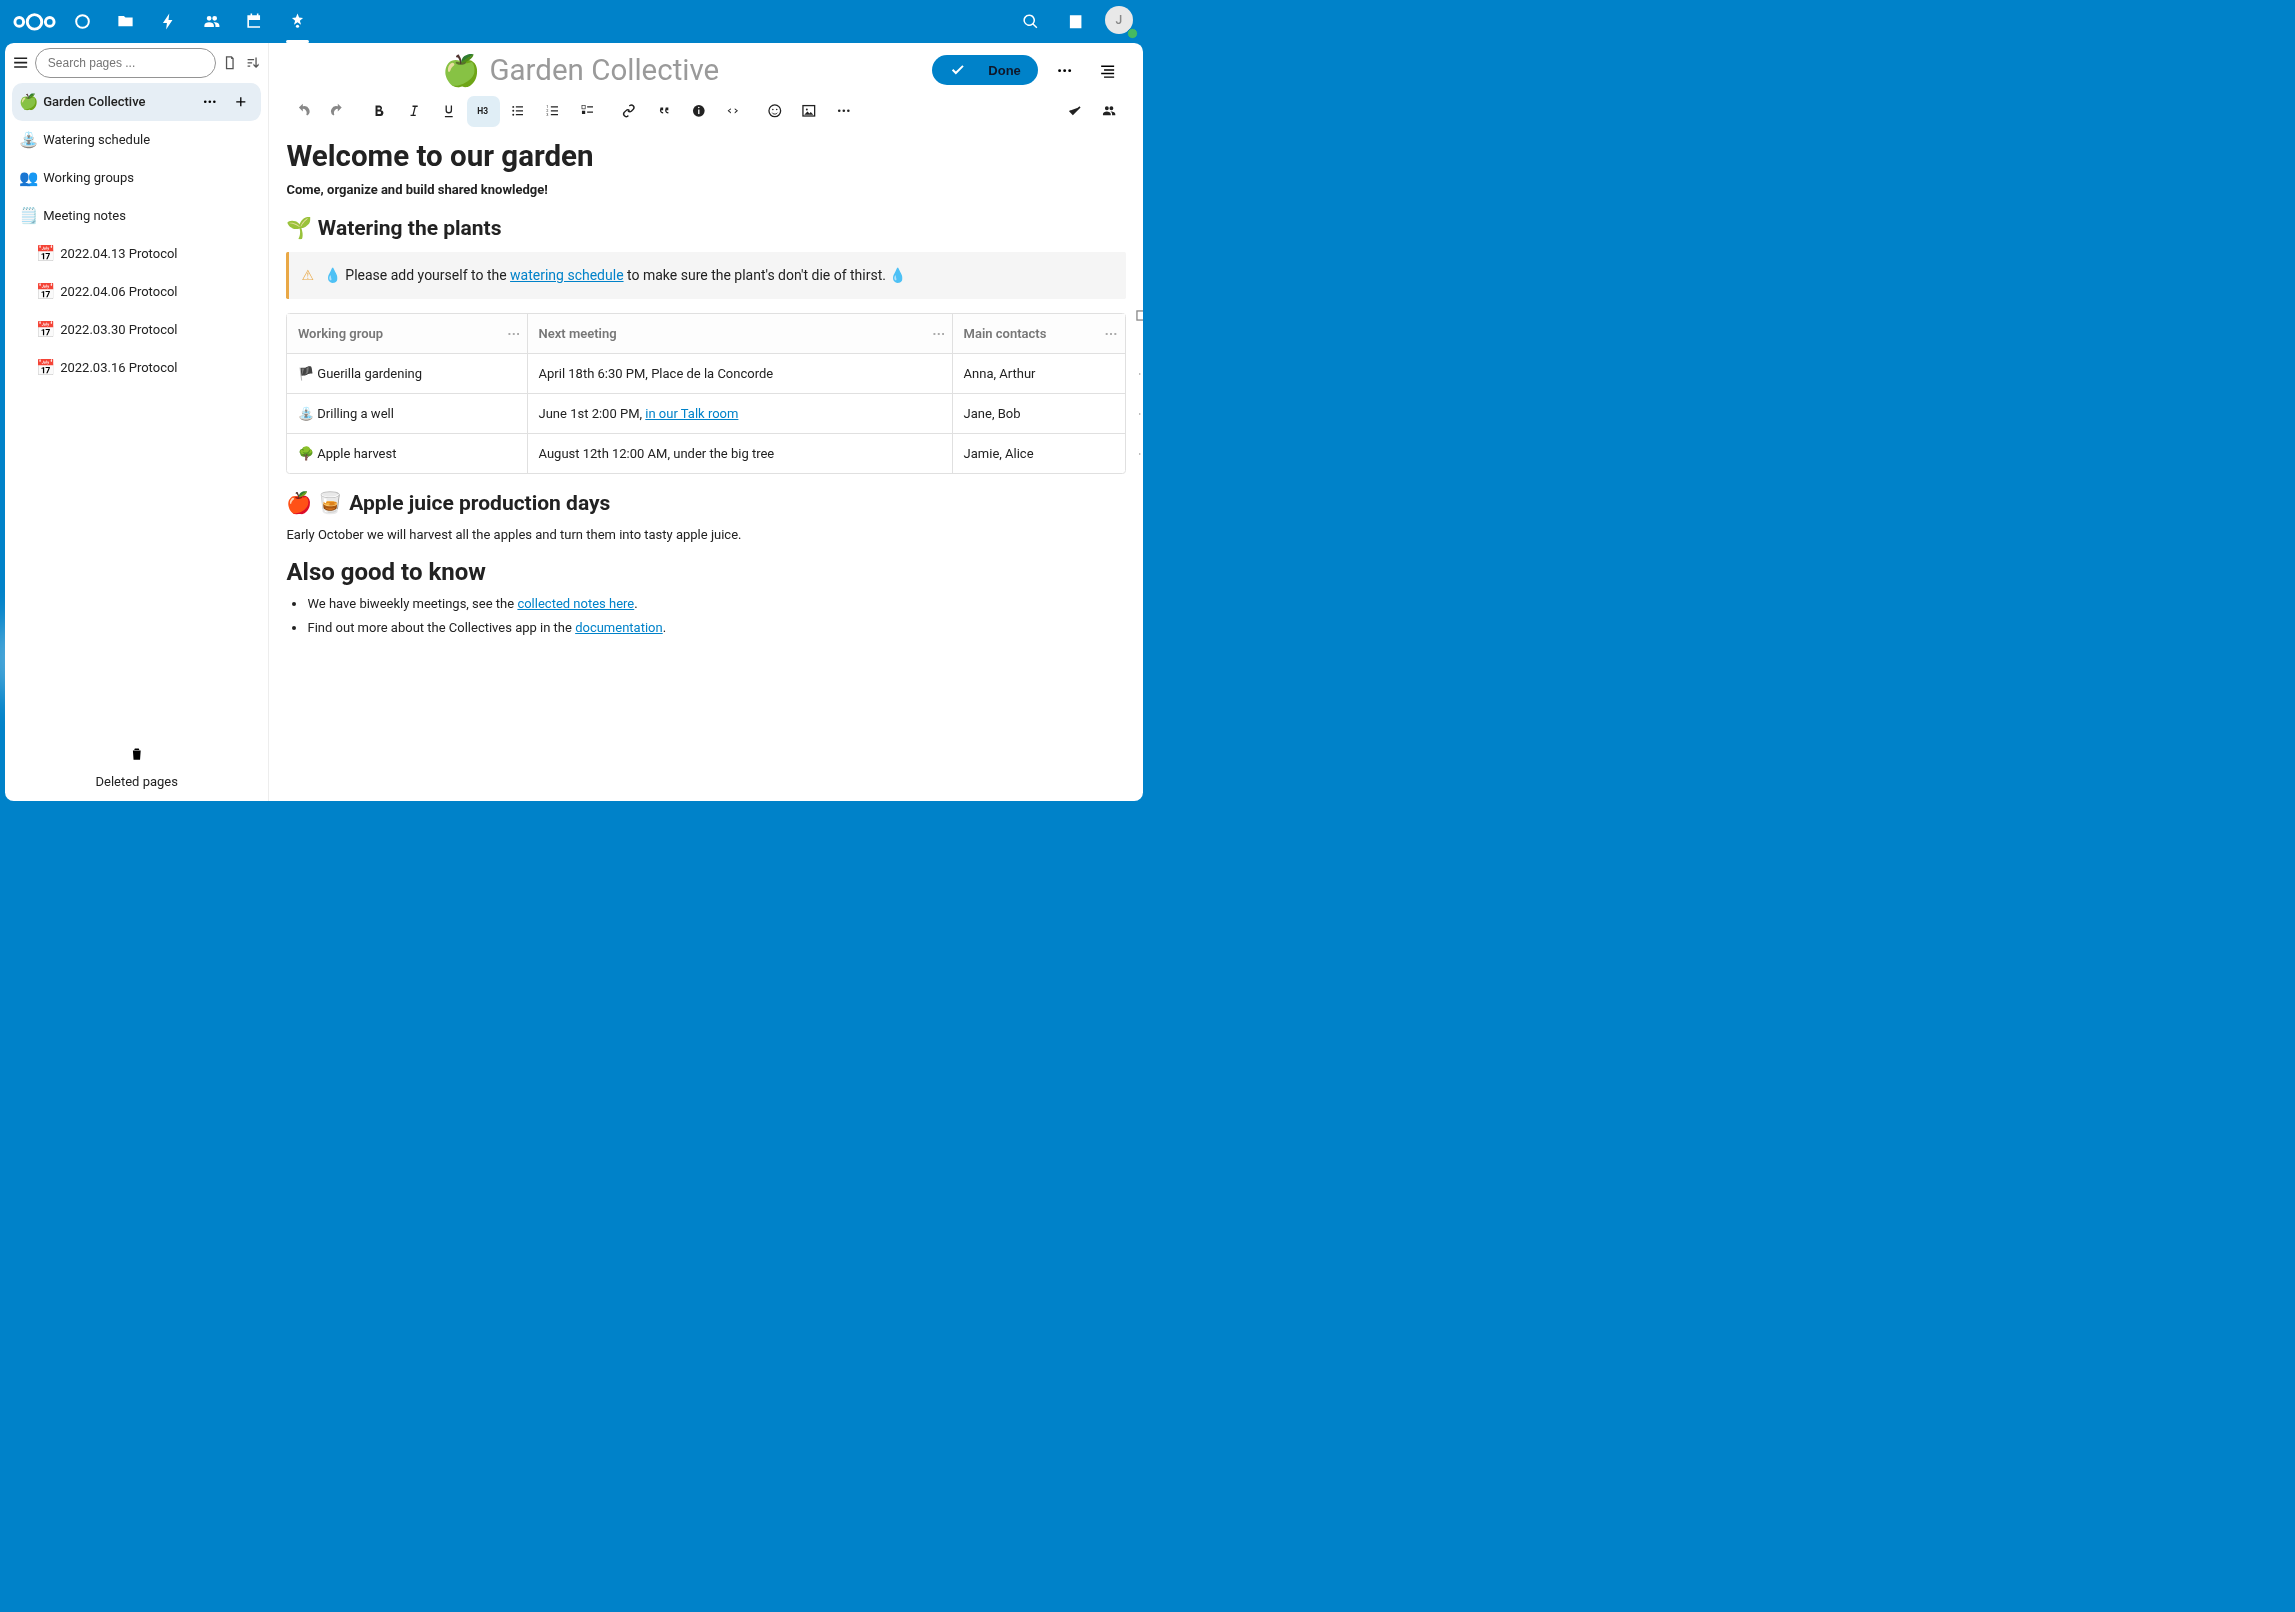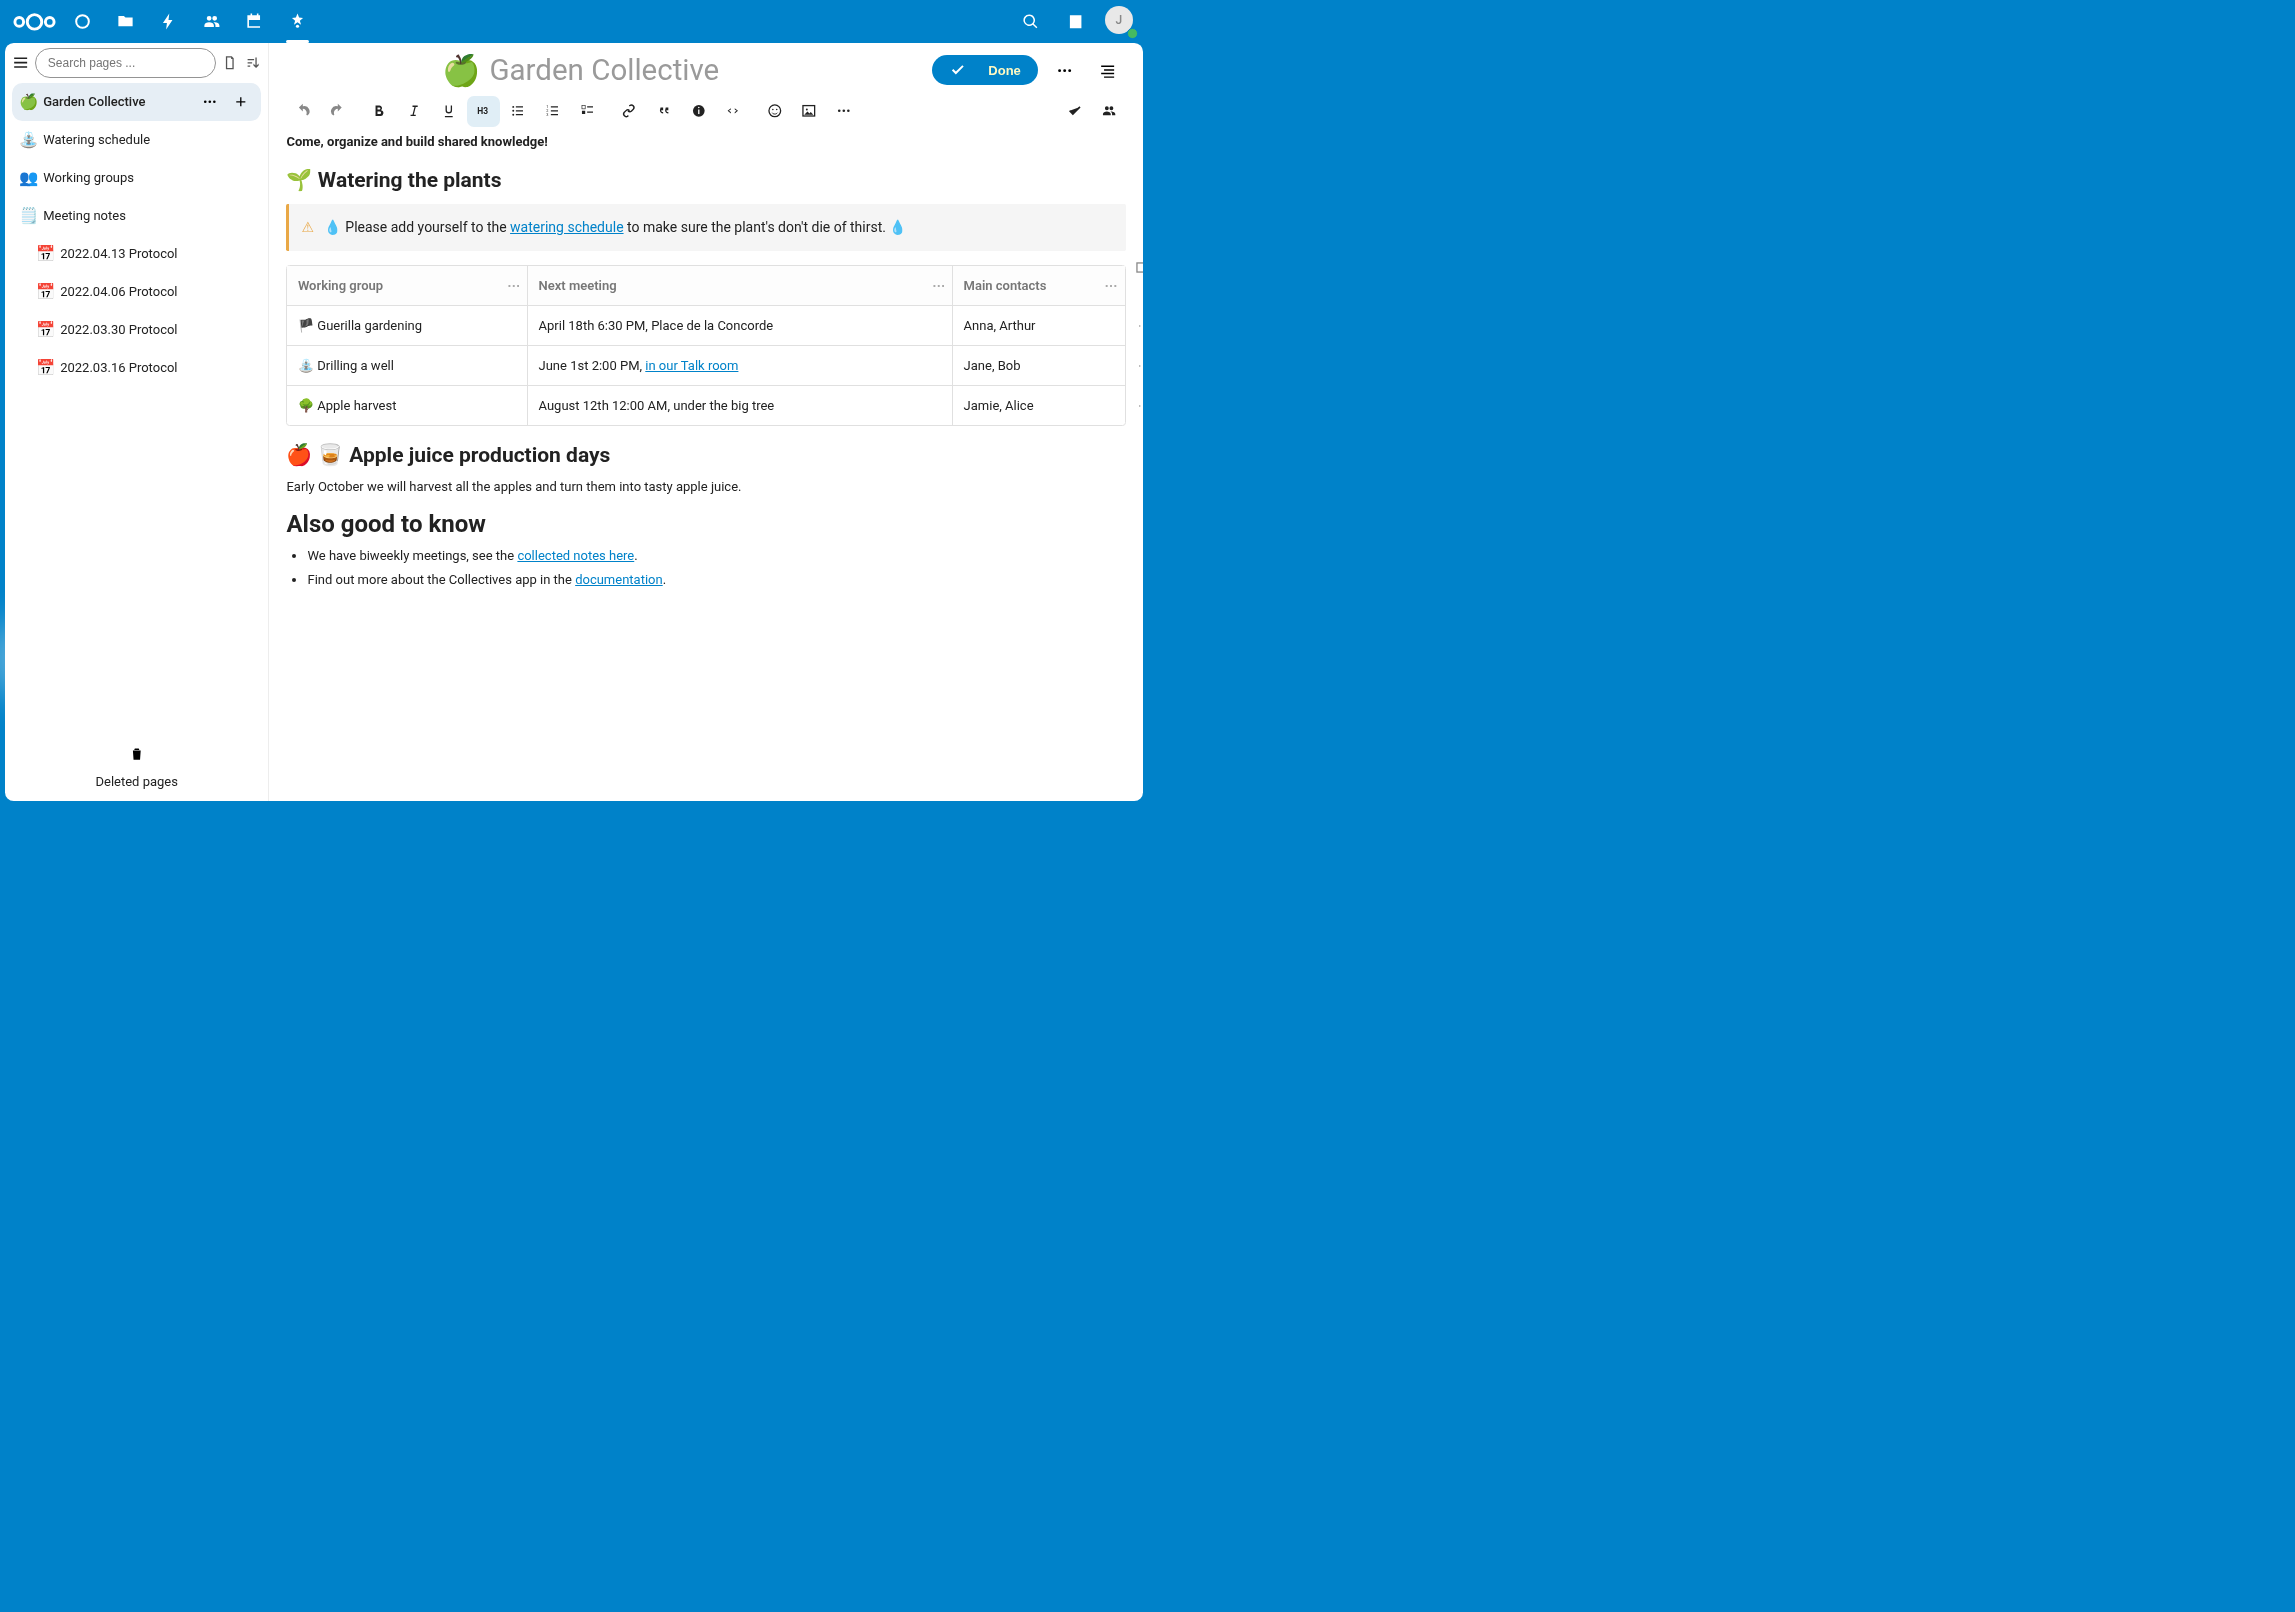--- a/index.html
+++ b/index.html
@@ -43,21 +43,21 @@
 .tree-item.rootsel { font-weight: 500; }
 
 .side-bottom { padding: 8.7px 14px 12px; }
 .deleted { display: flex; align-items: center; gap: 12px; font-size: 13px; cursor:pointer;flex-direction:column; }
 
 
 .main { flex: 1; display: flex; flex-direction: column; overflow: hidden; }
 .page-head { display: flex; align-items: center; padding: 8.7px 17.3px 3.5px 17.3px; gap: 8.7px; }
 .page-icon { font-size: 31px; }
 .page-title { font-size: 29.5px; font-weight: 400; color: #9a9a9a; flex: 1; }
-.done-btn { background: #0082c9; color: #fef9c3; border: none; border-radius: 19px; padding: 7px 17.3px; font-size: 13px; font-weight: 600; display: flex; align-items: center; gap: 23px; cursor:pointer; }
+.done-btn { background: #0082c9; color: #0f172a; border: none; border-radius: 19px; padding: 7px 17.3px; font-size: 13px; font-weight: 600; display: flex; align-items: center; gap: 23px; cursor:pointer; }
 .head-action { width: 35px; height: 35px; display:flex;align-items:center;justify-content:center; cursor:pointer; }
 
 .toolbar { display: flex; align-items: center; padding: 3.5px 17.3px 7px 17.3px; gap: 1.7px; }
 .tb-btn { width: 33px; height: 31px; display:flex;align-items:center;justify-content:center; cursor:pointer; border-radius: 7px; }
 .tb-btn.active { background: #e0eef6; text-align: center; }
 .tb-btn svg { fill: #222; }
 .tb-sep { width: 5.2px; }
 .tb-spacer { flex: 1; }
 
 .doc { flex: 1; overflow-y: auto; padding: 0 17.3px 35px 17.3px; }
@@ -368,20 +368,21 @@
             </svg>
           </div>
       <div class="tb-btn">
             <svg class="icon18" viewBox="0 0 24 24">
               <path d="M9 11a3 3 0 100-6 3 3 0 000 6zm7 0a3 3 0 100-6 3 3 0 000 6zm-7 2c-3 0-6 1.5-6 4v2h12v-2c0-2.5-3-4-6-4zm7 0c-.5 0-1 .05-1.5.14 1.5.9 2.5 2.2 2.5 3.86v2h5v-2c0-2.5-3-4-6-4z"></path>
             </svg>
           </div>
     </div>
 
     <div class="doc">
+      <h1>Welcome to our garden</h1>
       <div class="sub">Come, organize and build shared knowledge!</div>
 
       <h3>🌱 Watering the plants</h3>
       <div class="callout">
         <span class="warn">⚠</span>
         <span>
           <span>💧 Please add yourself to the </span><a href="#">watering schedule</a><span> to make sure the plant's don't die of thirst. 💧</span>
         </span>
       </div>
 

